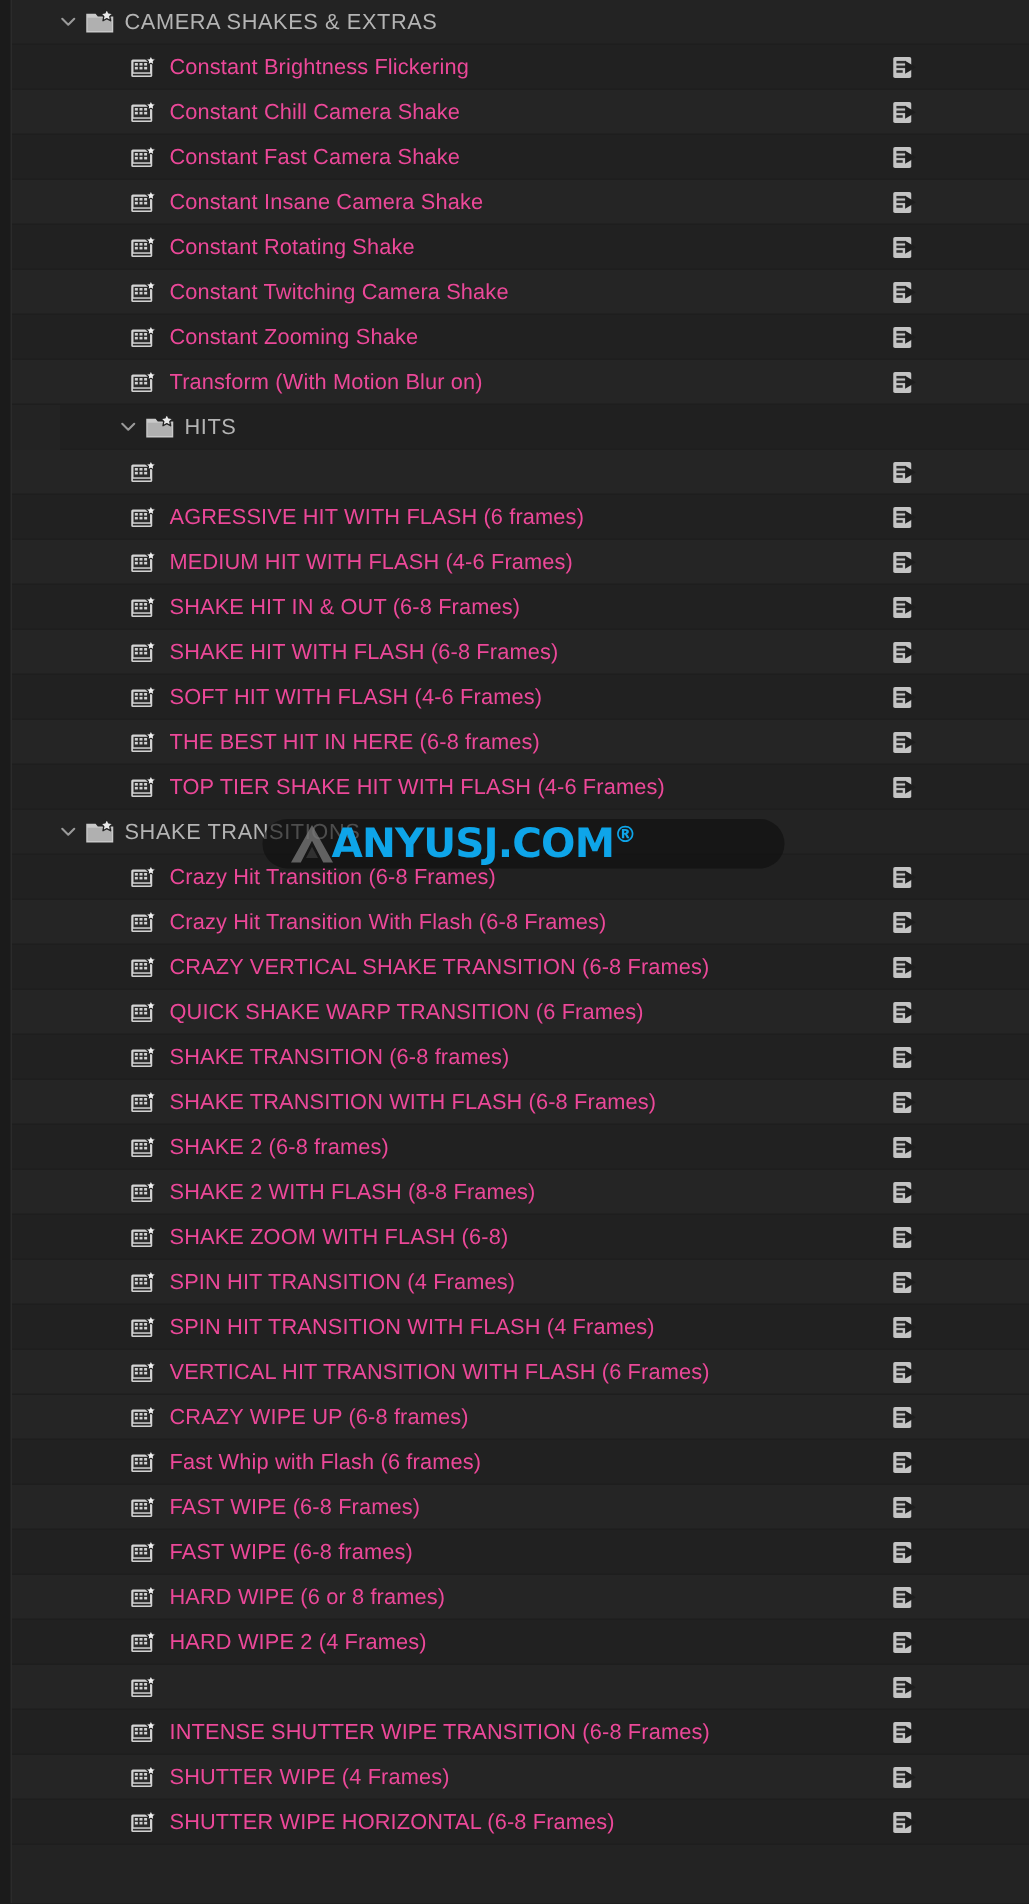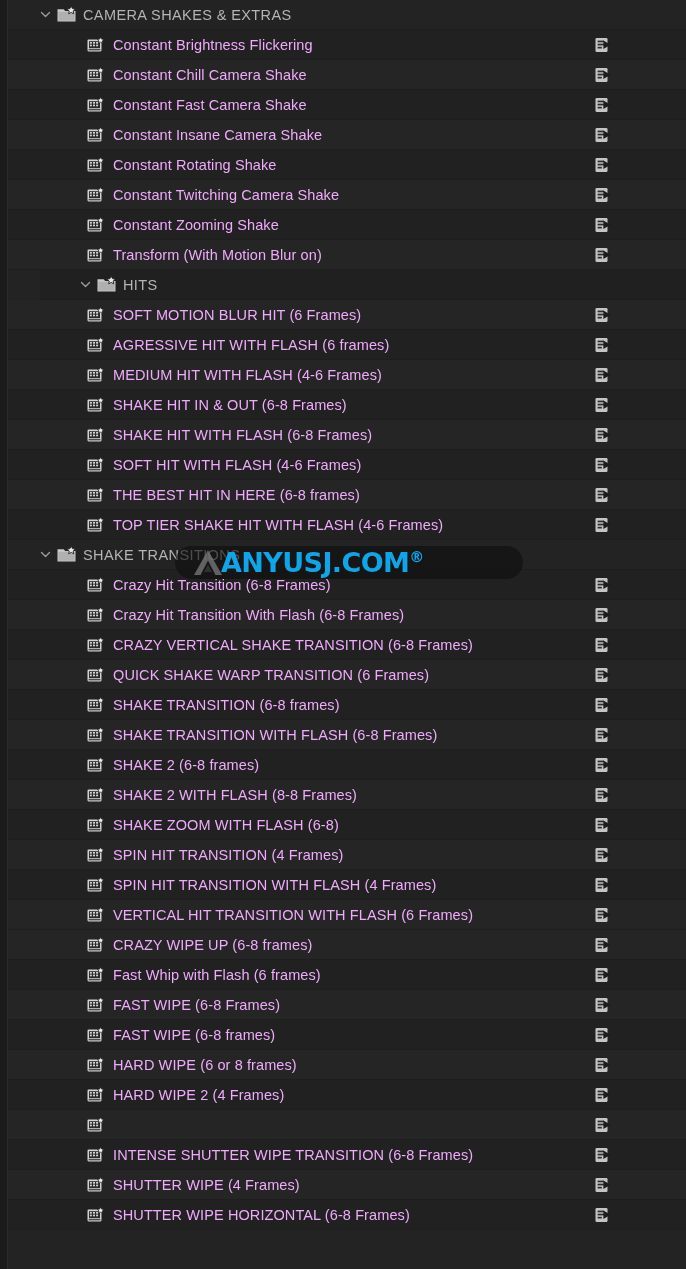--- a/index.html
+++ b/index.html
@@ -81,21 +81,21 @@
     letter-spacing: 0.1px;
     white-space: nowrap;
     overflow: hidden;
     text-overflow: clip;
   }
   .group .label {
     color: #b4b4b4;
     font-size: 14.5px;
     letter-spacing: 0.4px;
   }
-  .item .label { color: #f0abfc; }
+  .item .label { color: #ec4899; }
 
   .spacer { flex: 1 1 auto; }
 
   .apply-icon {
     position: absolute;
     right: 75px;
     top: 50%;
     transform: translateY(-50%);
     width: 16px;
     height: 15px;
@@ -404,21 +404,20 @@
         <rect x="2.9" y="5.0" width="2.0" height="1.7" fill="#d2d2d2"></rect>
         <rect x="6.0" y="5.0" width="2.0" height="1.7" fill="#d2d2d2"></rect>
         <rect x="9.1" y="5.0" width="2.0" height="1.7" fill="#d2d2d2"></rect>
         <rect x="2.9" y="7.6" width="2.0" height="1.7" fill="#d2d2d2"></rect>
         <rect x="6.0" y="7.6" width="2.0" height="1.7" fill="#d2d2d2"></rect>
         <rect x="9.1" y="7.6" width="2.0" height="1.7" fill="#d2d2d2"></rect>
         <rect x="1.6" y="12.2" width="11.8" height="1.1" fill="#2a2a2a"></rect>
         <path d="M13.6 0 l1.02 2.1 l2.32 0.31 l-1.72 1.63 l0.43 2.32 l-2.05 -1.13 l-2.05 1.13 l0.43 -2.32 l-1.72 -1.63 l2.32 -0.31 Z" fill="#eeeeee" stroke="#232323" stroke-width="0.8" stroke-linejoin="round"></path>
       </svg>
     </span>
-    <span class="label">SOFT MOTION BLUR HIT (6 Frames)</span>
     <span class="spacer"></span>
     <span class="apply-icon">
       <svg width="16" height="15" viewBox="0 0 16 15">
         <rect x="0.5" y="0.5" width="12" height="14" rx="1.2" fill="#c4c4c4"></rect>
         <rect x="2.6" y="3.1" width="6.4" height="1.7" fill="#2e2e2e"></rect>
         <rect x="2.6" y="6.2" width="6.4" height="1.7" fill="#2e2e2e"></rect>
         <rect x="2.6" y="9.3" width="4.2" height="1.7" fill="#2e2e2e"></rect>
         <path d="M8.4 3.0 L15.6 7.3 L8.4 11.6 Z" fill="#1d1d1d"></path>
       </svg>
     </span>

